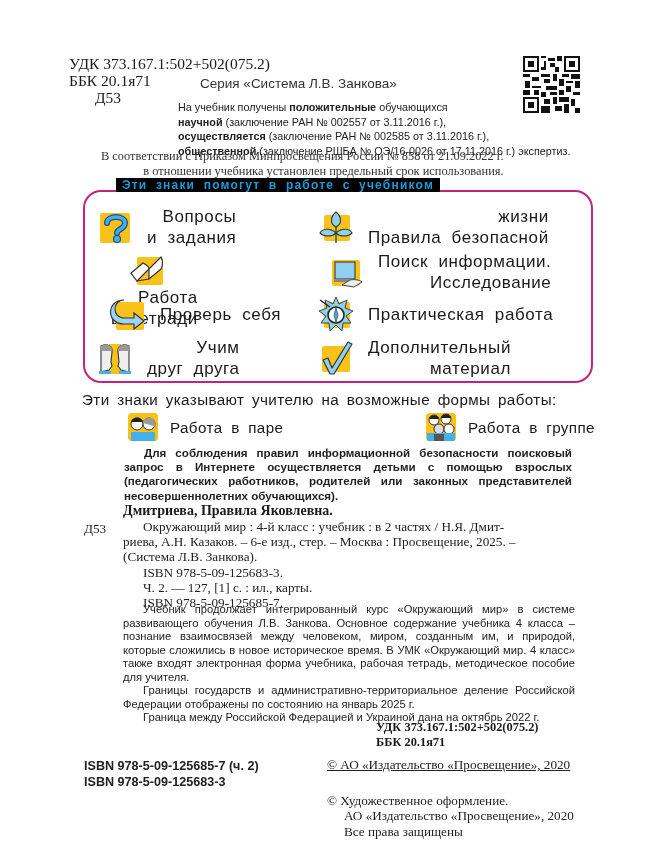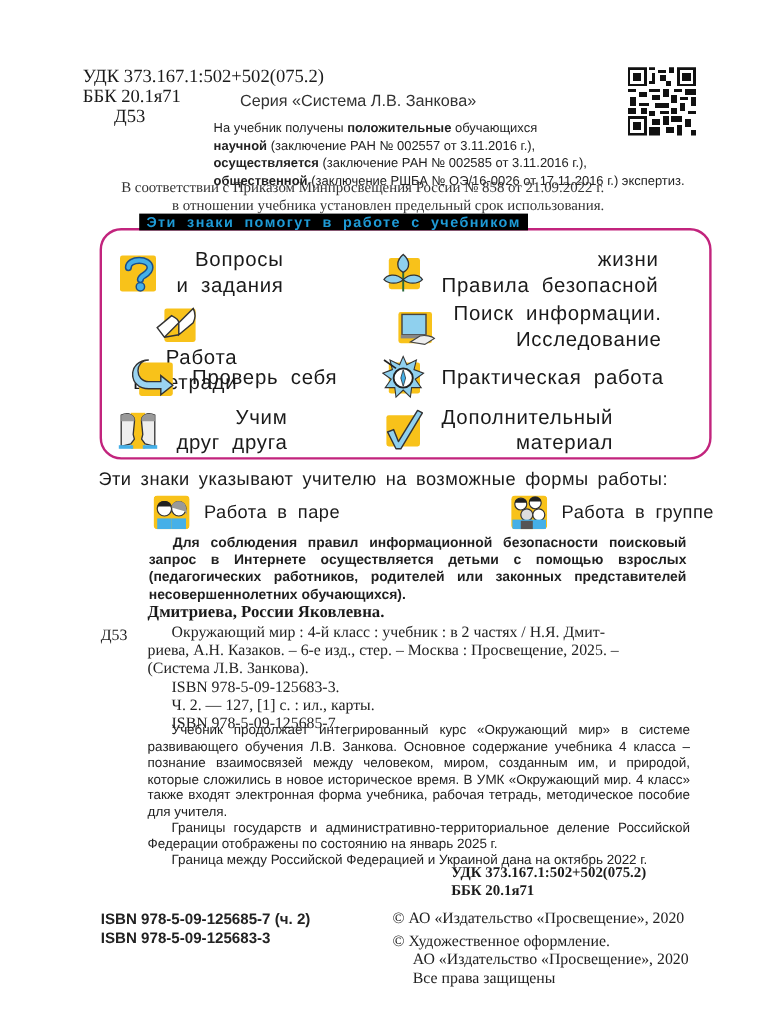--- a/index.html
+++ b/index.html
@@ -251,21 +251,21 @@
     <rect x="1" y="20" width="28" height="8" fill="#45b0e8"></rect>
     <rect x="8" y="21" width="10" height="7" fill="#555"></rect>
   </svg>
   <div class="form-text sans">Работа в группе</div>
 </div>
 
 <div class="abs sans safety">
   <p>Для соблюдения правил информационной безопасности поисковый запрос в Интернете осуществляется детьми с помощью взрослых (педагогических работников, родителей или законных представителей несовершеннолетних обучающихся).</p>
 </div>
 
-<div class="abs serif author">Дмитриева, России Яковлевна.</div>
+<div class="abs serif author">Дмитриева, Правила Яковлевна.</div>
 <div class="abs serif d53-mid">Д53</div>
 <div class="abs serif biblio">
   <div class="ind">Окружающий мир : 4-й класс : учебник : в 2 частях / Н.Я. Дмит-</div>
   <div>риева, А.Н. Казаков. – 6-е изд., стер. – Москва : Просвещение, 2025. –</div>
   <div>(Система Л.В. Занкова).</div>
   <div class="ind">ISBN 978-5-09-125683-3.</div>
   <div class="ind">Ч. 2. — 127, [1] с. : ил., карты.</div>
   <div class="ind">ISBN 978-5-09-125685-7.</div>
 </div>
 
@@ -279,17 +279,17 @@
   <div>УДК 373.167.1:502+502(075.2)</div>
   <div>ББК 20.1я71</div>
 </div>
 
 <div class="abs sans isbn-bot">
   <div>ISBN 978-5-09-125685-7 (ч. 2)</div>
   <div>ISBN 978-5-09-125683-3</div>
 </div>
 
 <div class="abs serif copy">
-  <div style="margin-bottom:3px;">© АО «Издательство «Просвещение», 2020</div>
+  <div style="margin-bottom:20px;text-decoration:underline;">© АО «Издательство «Просвещение», 2020</div>
   <div>© Художественное оформление.</div>
   <div class="ind">АО «Издательство «Просвещение», 2020</div>
   <div class="ind">Все права защищены</div>
 </div>
 
 </body></html>

